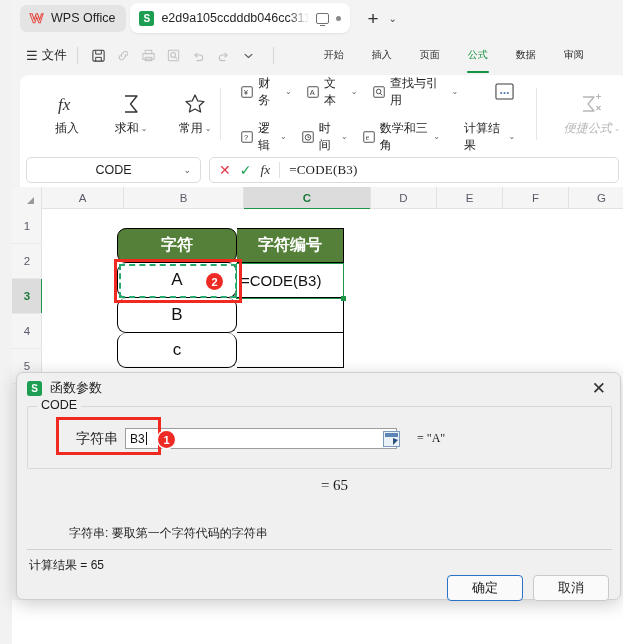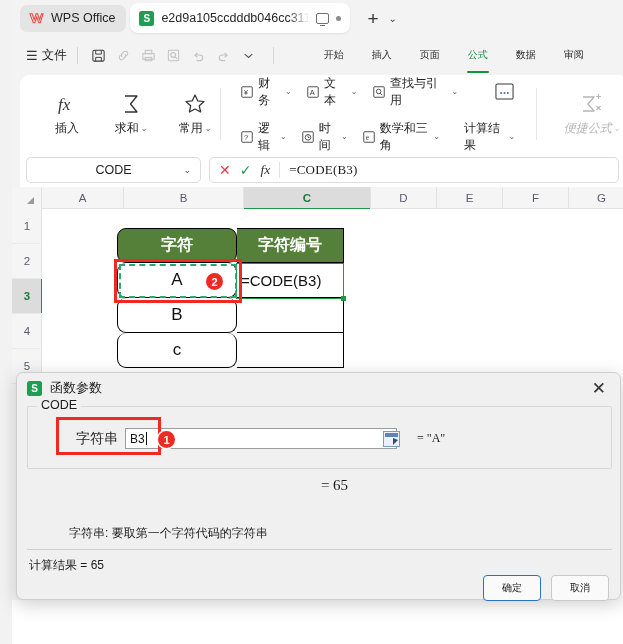--- a/index.html
+++ b/index.html
@@ -208,23 +208,23 @@
   .redbox2 { position:absolute; left:44px; top:417px; width:105px; height:38px;
              border:3px solid #f02a20; z-index:6; }
   .res-line { position:absolute; left:16px; top:104px; width:100%;
               text-align:center; font-size:15px; color:#1b1b1b; font-family:"Liberation Serif", serif;}
   .desc { position:absolute; left:12px; top:128px; width:580px; font-size:12px; color:#1b1b1b; }
   .argdesc { position:absolute; left:52px; top:152px; font-size:12px; color:#1b1b1b; }
   .dlg-sep { position:absolute; left:10px; top:176px; width:585px; height:1px; background:#d0d0d0; }
   .calc { position:absolute; left:12px; top:184px; font-size:12px; color:#1b1b1b; }
   .link { position:absolute; left:12px; top:214px; font-size:12px; color:#2f6fc4; }
   .btns { position:absolute; right:11px; top:202px; display:flex; gap:10px; }
-  .btn { width:58px; height:26px; border-radius:4px; background:#fafafa;
+  .btn { width:76px; height:26px; border-radius:4px; background:#fafafa;
          border:1px solid #c9c9c9; display:flex; align-items:center; justify-content:center;
-         font-size:10px; color:#1b1b1b; }
+         font-size:13px; color:#1b1b1b; }
   .btn.primary { border:1.5px solid #2a72c4; }
   .bottomrow { position:absolute; left:0; top:600px; width:623px; height:44px; background:#fff; }
 </style>
 </head>
 <body>
 
 <div id="app">
 
   <div class="titlebar">
     <div class="wps-chip">

